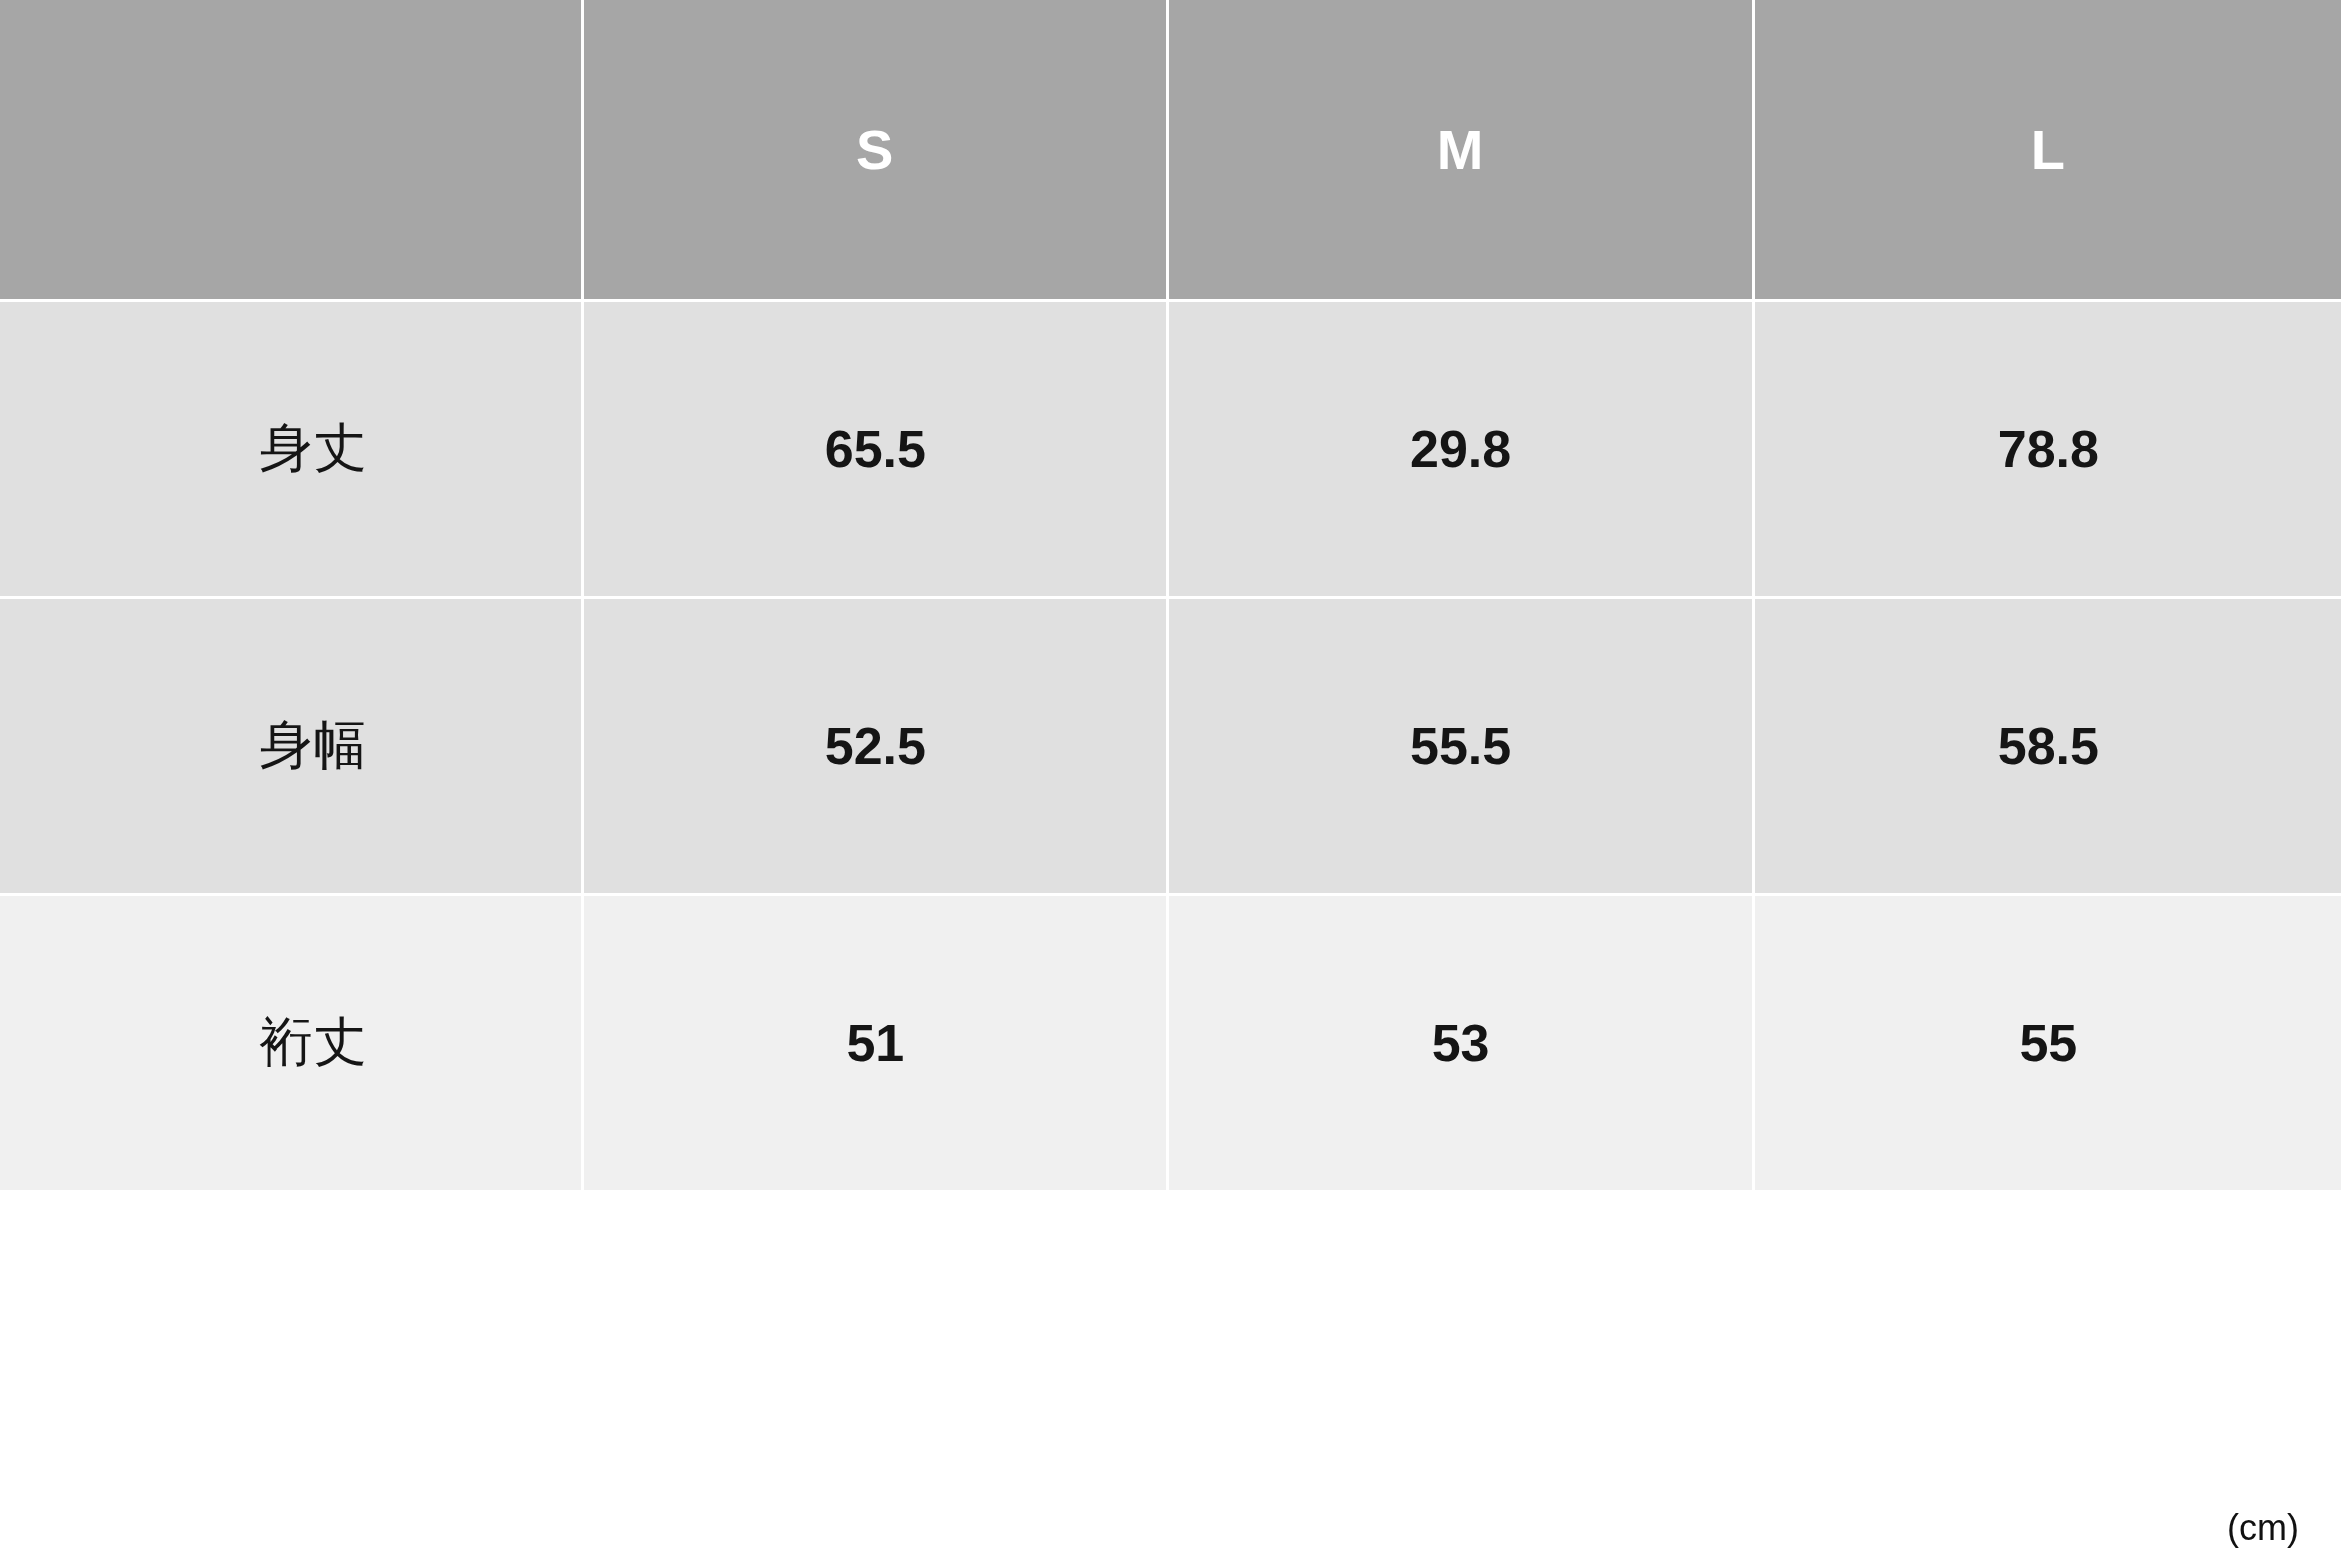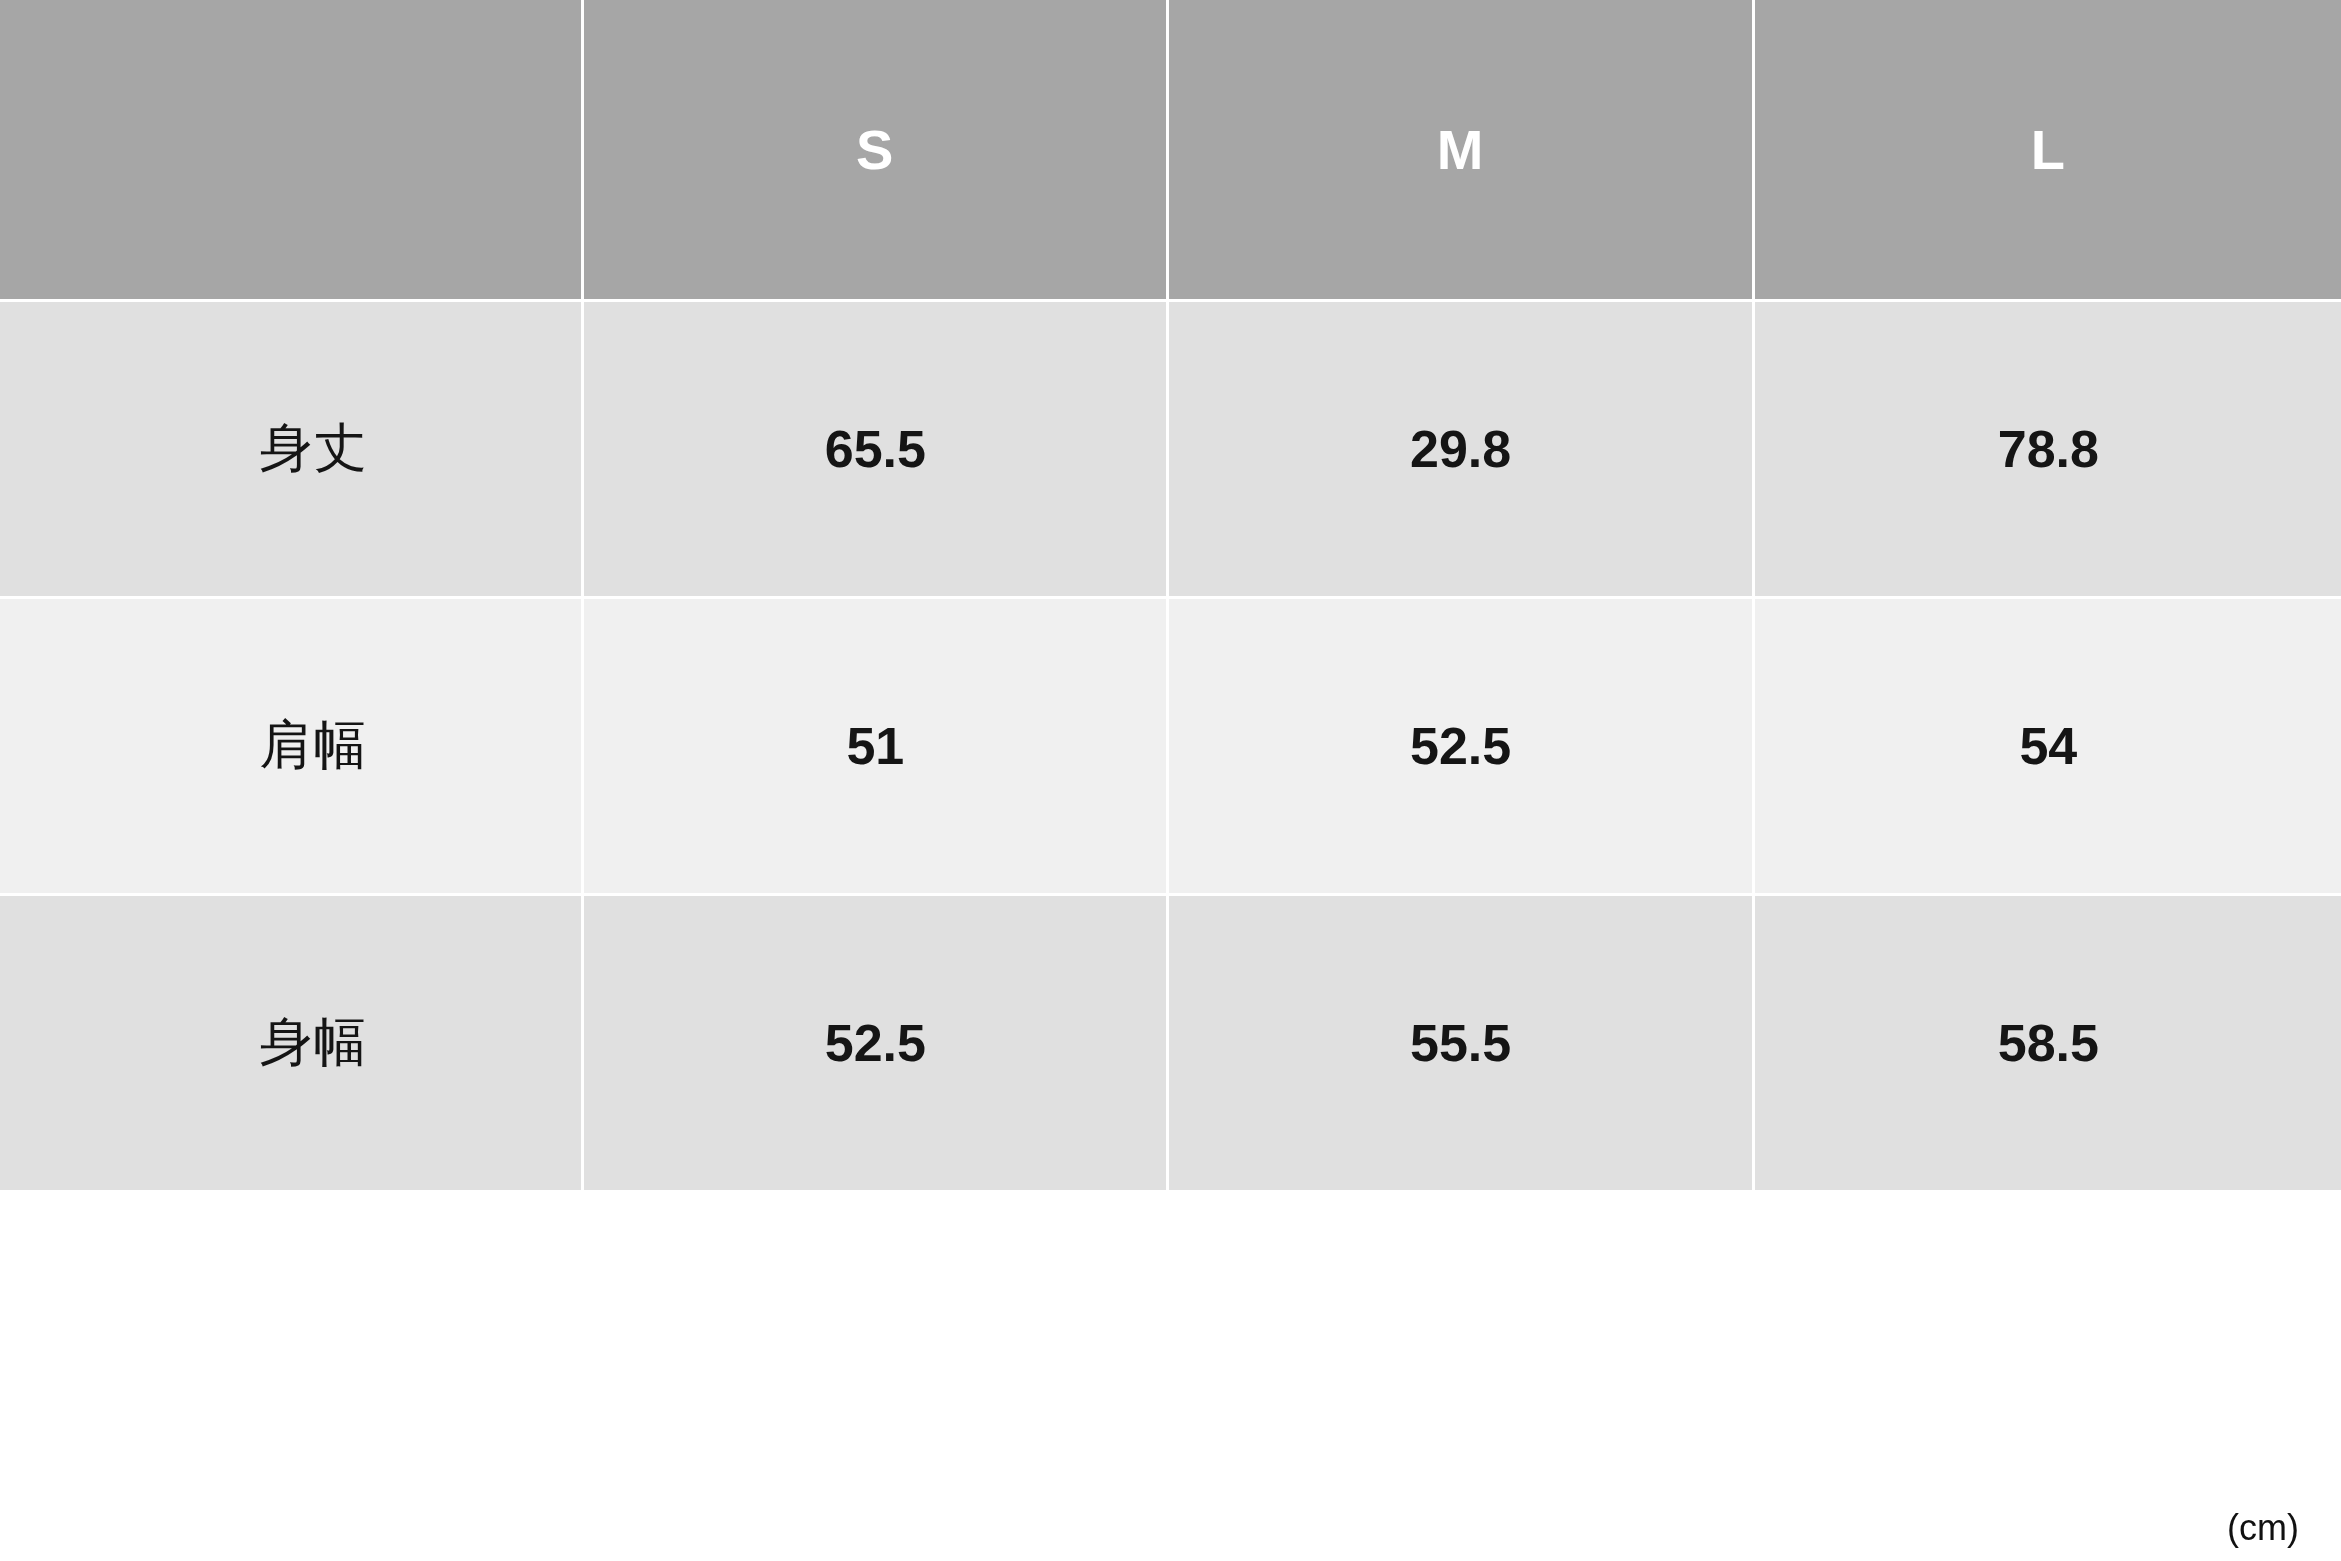--- a/index.html
+++ b/index.html
@@ -105,31 +105,31 @@
         <th class="last-col">L</th>
       </tr>
     </thead>
     <tbody>
       <tr class="row-dark">
         <td class="cell-label">身丈</td>
         <td class="cell-value">65.5</td>
         <td class="cell-value">29.8</td>
         <td class="cell-value last-col">78.8</td>
       </tr>
-      <tr class="row-light">
-        <td class="cell-label">肩幅</td>
-        <td class="cell-value">51</td>
-        <td class="cell-value">52.5</td>
-        <td class="cell-value last-col">54</td>
-      </tr>
       <tr class="row-dark">
         <td class="cell-label">身幅</td>
         <td class="cell-value">52.5</td>
         <td class="cell-value">55.5</td>
         <td class="cell-value last-col">58.5</td>
+      </tr>
+      <tr class="row-light">
+        <td class="cell-label">裄丈</td>
+        <td class="cell-value">51</td>
+        <td class="cell-value">53</td>
+        <td class="cell-value last-col">55</td>
       </tr>
     </tbody>
   </table>
 
   <div class="unit-note">(cm)</div>
 
 </div>
 
 
 </body></html>

